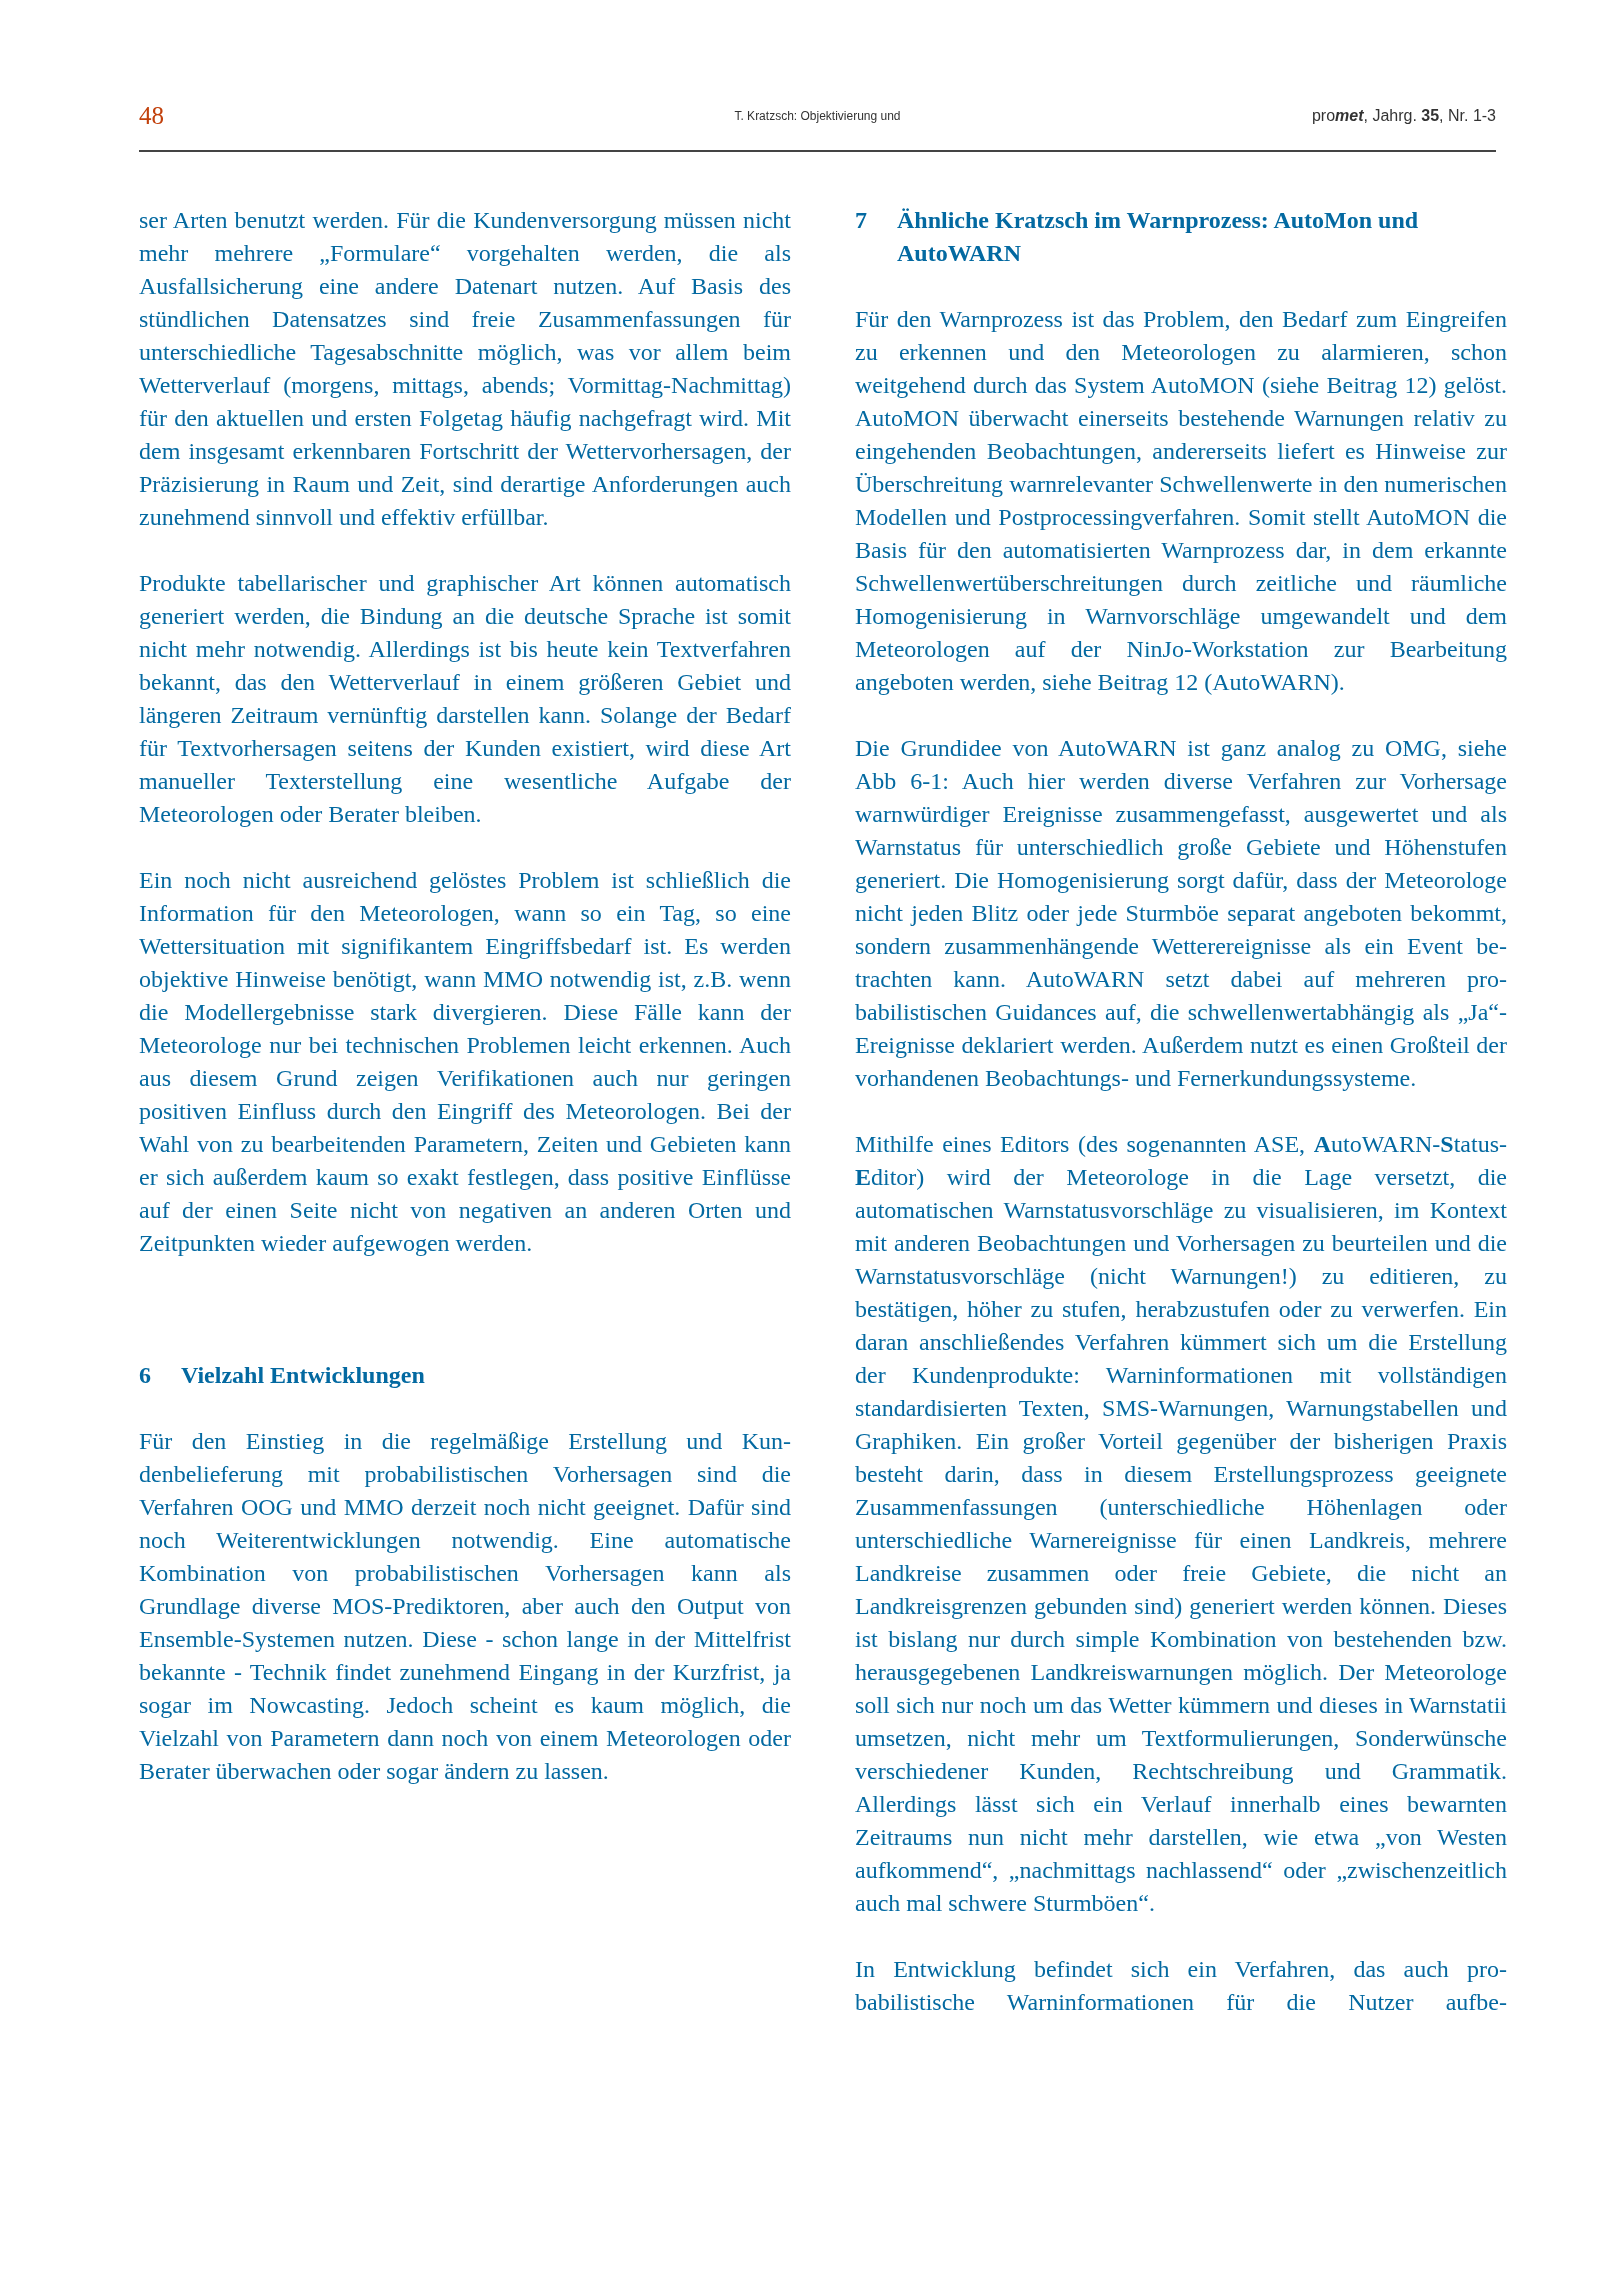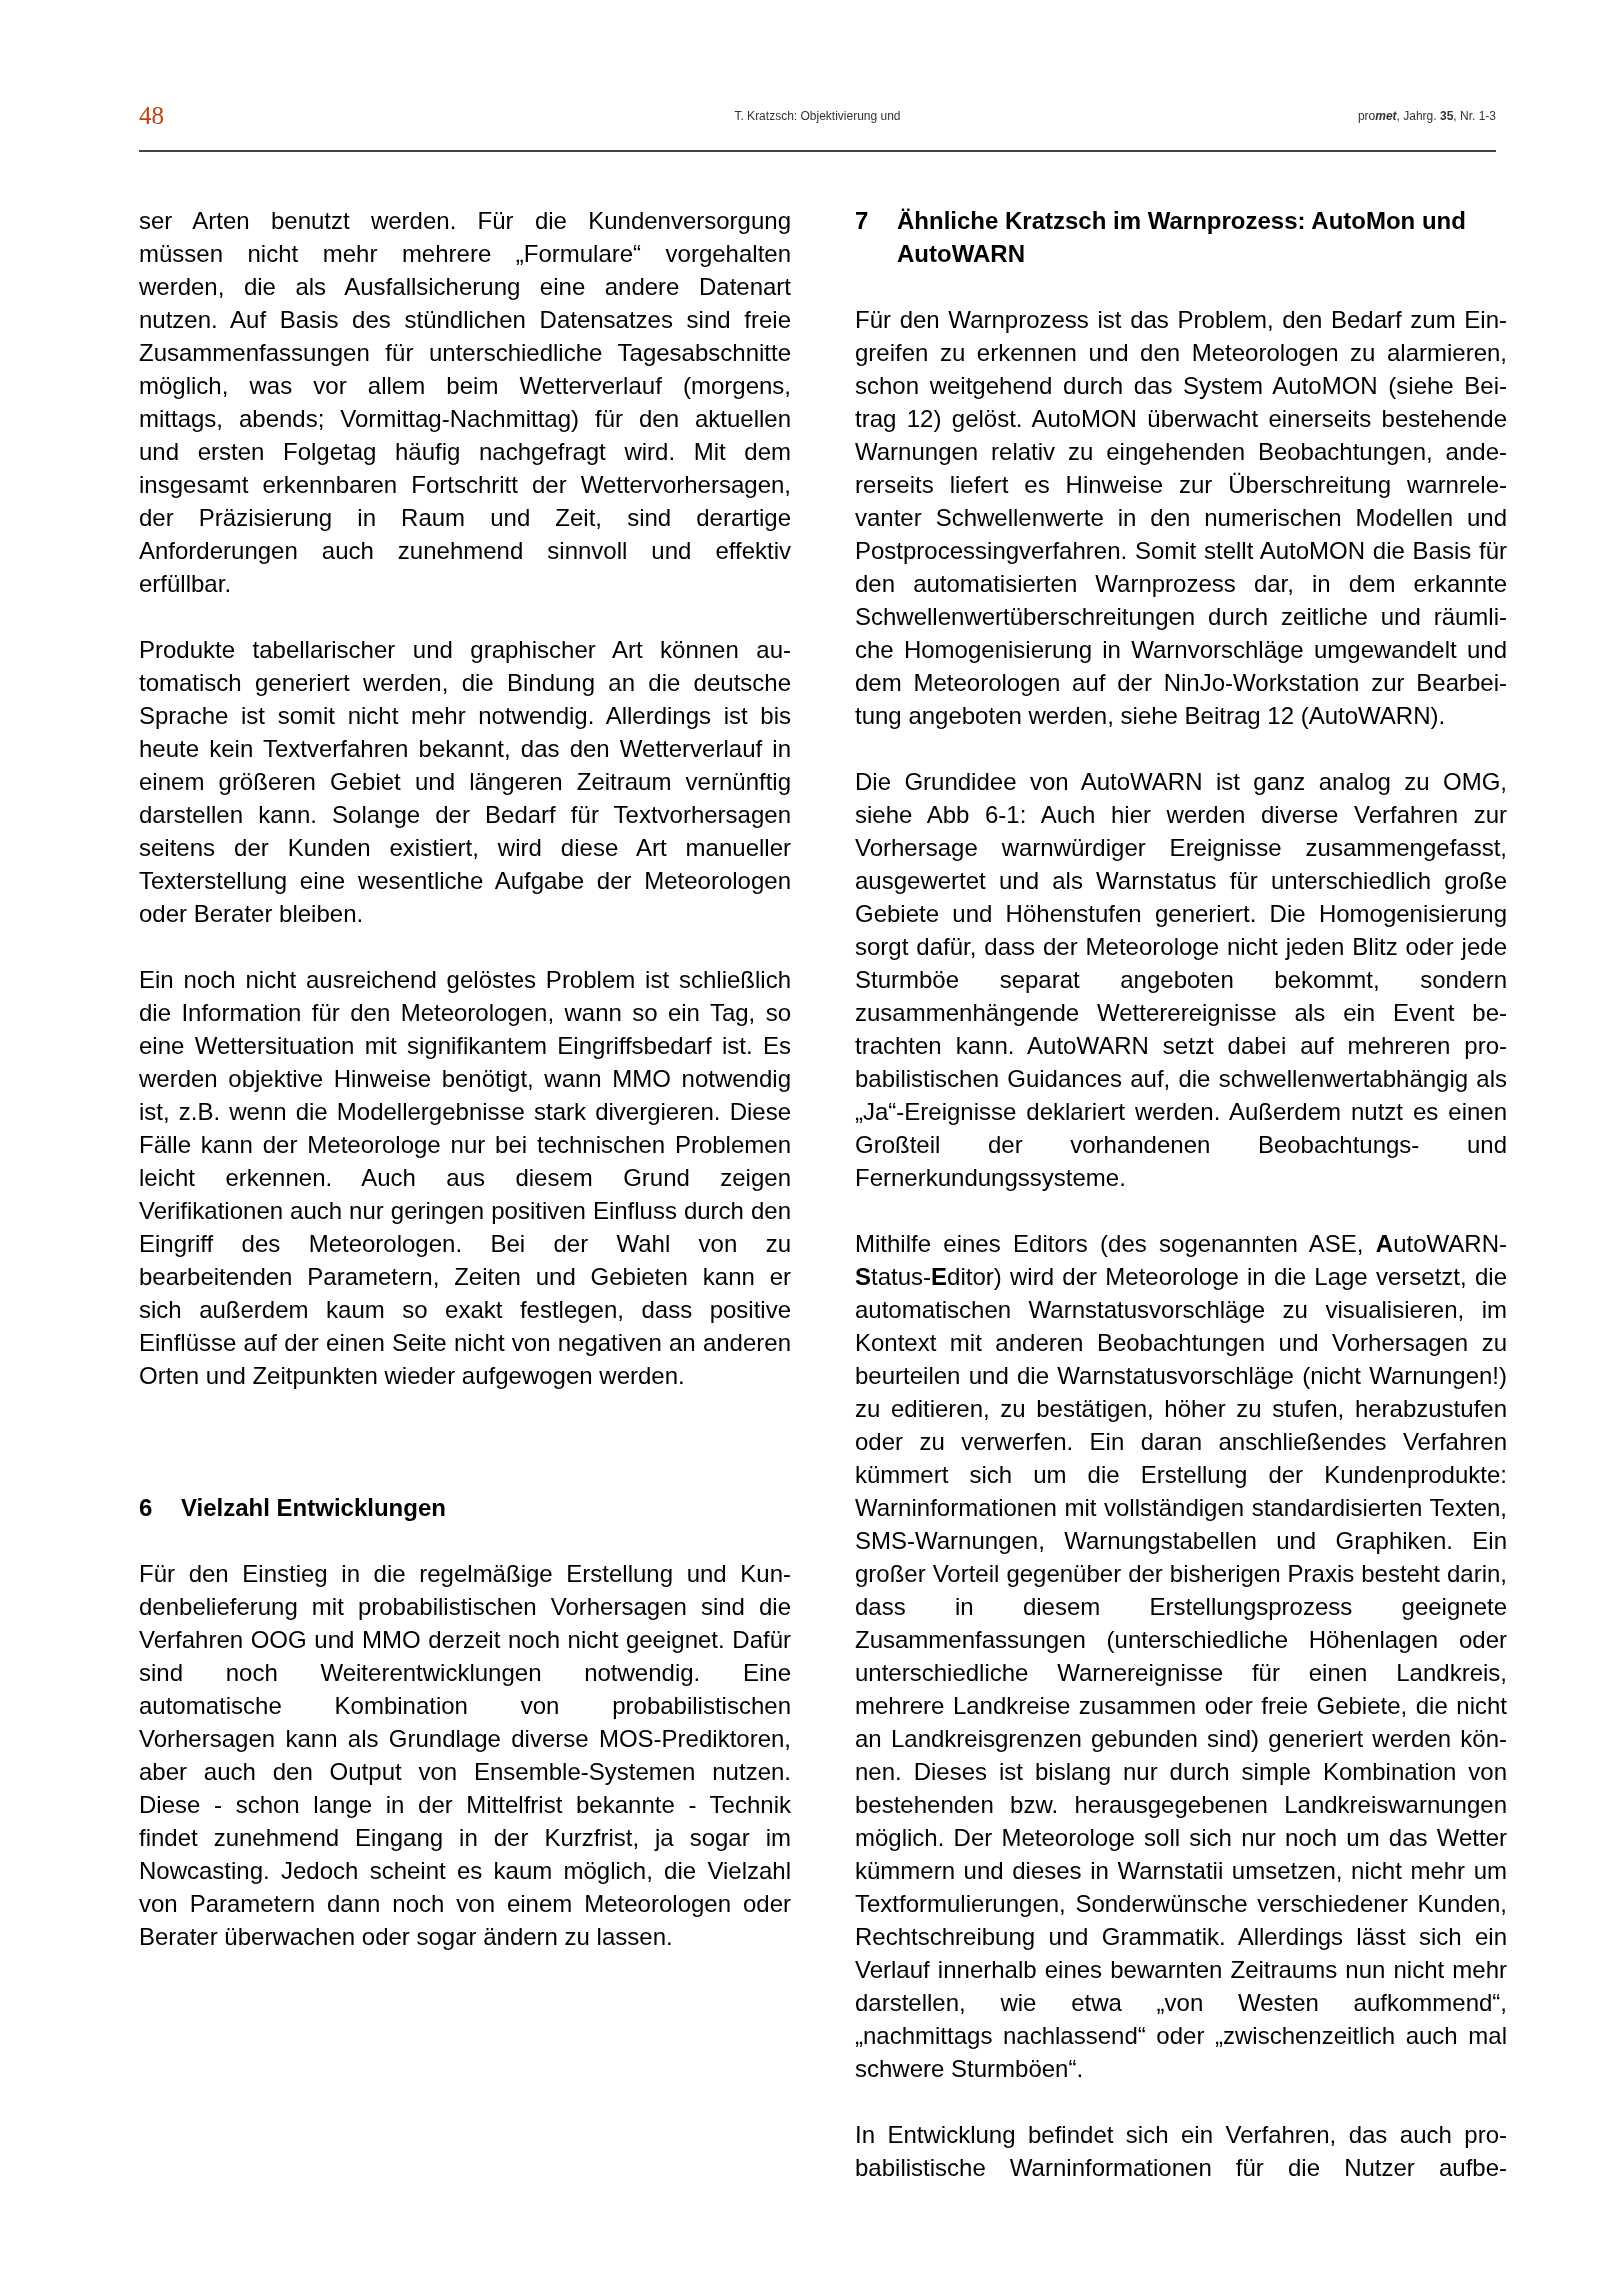--- a/index.html
+++ b/index.html
@@ -1,26 +1,26 @@
 <!DOCTYPE html>
 <html style="font-size:13px"><head>
   <meta charset="utf-8">
   <style>
     html, body { margin: 0; padding: 0; background: #ffffff; }
     body { width: 1617px; height: 2284px; position: relative; overflow: hidden; color: #1a1a1a; }
 
     .page-header { position: absolute; left: 139px; top: 103px; width: 1357px; height: 47px; }
     .page-number { position: absolute; left: 0; top: 0; font-family: "Liberation Serif", serif; font-size: 25px; line-height: 26px; color: #c2410c; }
     .running-title { position: absolute; left: 0; right: 0; top: 3.2px; text-align: center; font-family: "Liberation Sans", sans-serif; font-size: 12px; line-height: 20px; color: #333; }
-    .journal-ref { position: absolute; right: 0; top: 3.2px; font-family: "Liberation Sans", sans-serif; font-size: 12px; line-height: 20px; color: #333; white-space: nowrap; text-align: center; }
+    .journal-ref { position: absolute; right: 0; top: 3.2px; font-family: "Liberation Sans", sans-serif; font-size: 16px; line-height: 20px; color: #333; white-space: nowrap; text-align: center; }
     .journal-ref .met { font-weight: bold; font-style: italic; }
     .journal-ref .vol { font-weight: bold; }
     .header-rule { position: absolute; left: 139px; top: 150px; width: 1357px; height: 2.4px; background: #444; }
 
-    .column { position: absolute; top: 204px; width: 652px; font-family: Liberation Sans, sans-serif; font-size: 24px; line-height: 33px; color: #000000; }
+    .column { position: absolute; top: 204px; width: 652px; font-family: Liberation Serif, serif; font-size: 24px; line-height: 33px; color: #0369a1; }
     .col-left { left: 139px; }
     .col-right { left: 855px; }
 
     .para { margin: 0; text-align: justify; hyphens: manual; }
     .gap { height: 33px; }
     .gap-lg { height: 66px; }
 
     .section-heading { display: flex; font-weight: bold; font-size: 24px; line-height: 33px; margin: 0; }
     .section-heading .num { width: 42px; flex: 0 0 42px; }
     .section-heading .title { flex: 1; }

